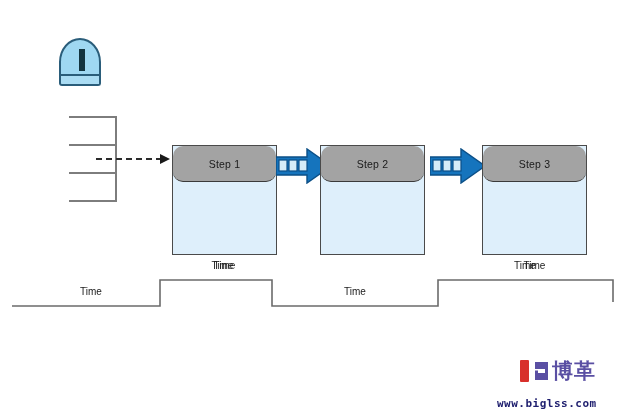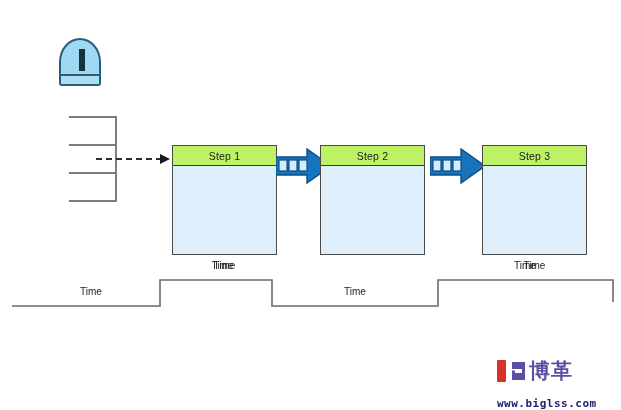--- a/index.html
+++ b/index.html
@@ -121,27 +121,28 @@
   .process-box {
     position: absolute;
     top: 145px;
     width: 105px;
     height: 110px;
     border: 1px solid #4a4a4a;
     background: #deeffb;
     box-sizing: border-box;
   }
   .process-header {
-    height: 20px;
-    background: #bef264;
+    height: 36px;
+    background: #a3a3a3;
     border-bottom: 1px solid #3a3a3a;
     display: flex;
     align-items: center;
     justify-content: center;
     box-sizing: border-box;
+    border-radius: 10px;
   }
   .process-title {
     font-size: 10.5px;
     color: #1a1a1a;
     letter-spacing: 0.2px;
   }
   #box-1 { left: 172px; }
   #box-2 { left: 320px; text-align: center; }
   #box-3 { left: 482px; text-align: right; }
 
@@ -194,20 +195,21 @@
     left: 497px;
     top: 357px;
     width: 118px;
     height: 48px;
   }
   .wm-top {
     display: flex;
     align-items: center;
     height: 28px;
     gap: 3px;
+    margin-left: 23px;
   }
   .wm-mark-red {
     width: 9px;
     height: 22px;
     background: #d8302b;
     border-radius: 1px;
   }
   .wm-mark-g {
     position: relative;
     width: 17px;

